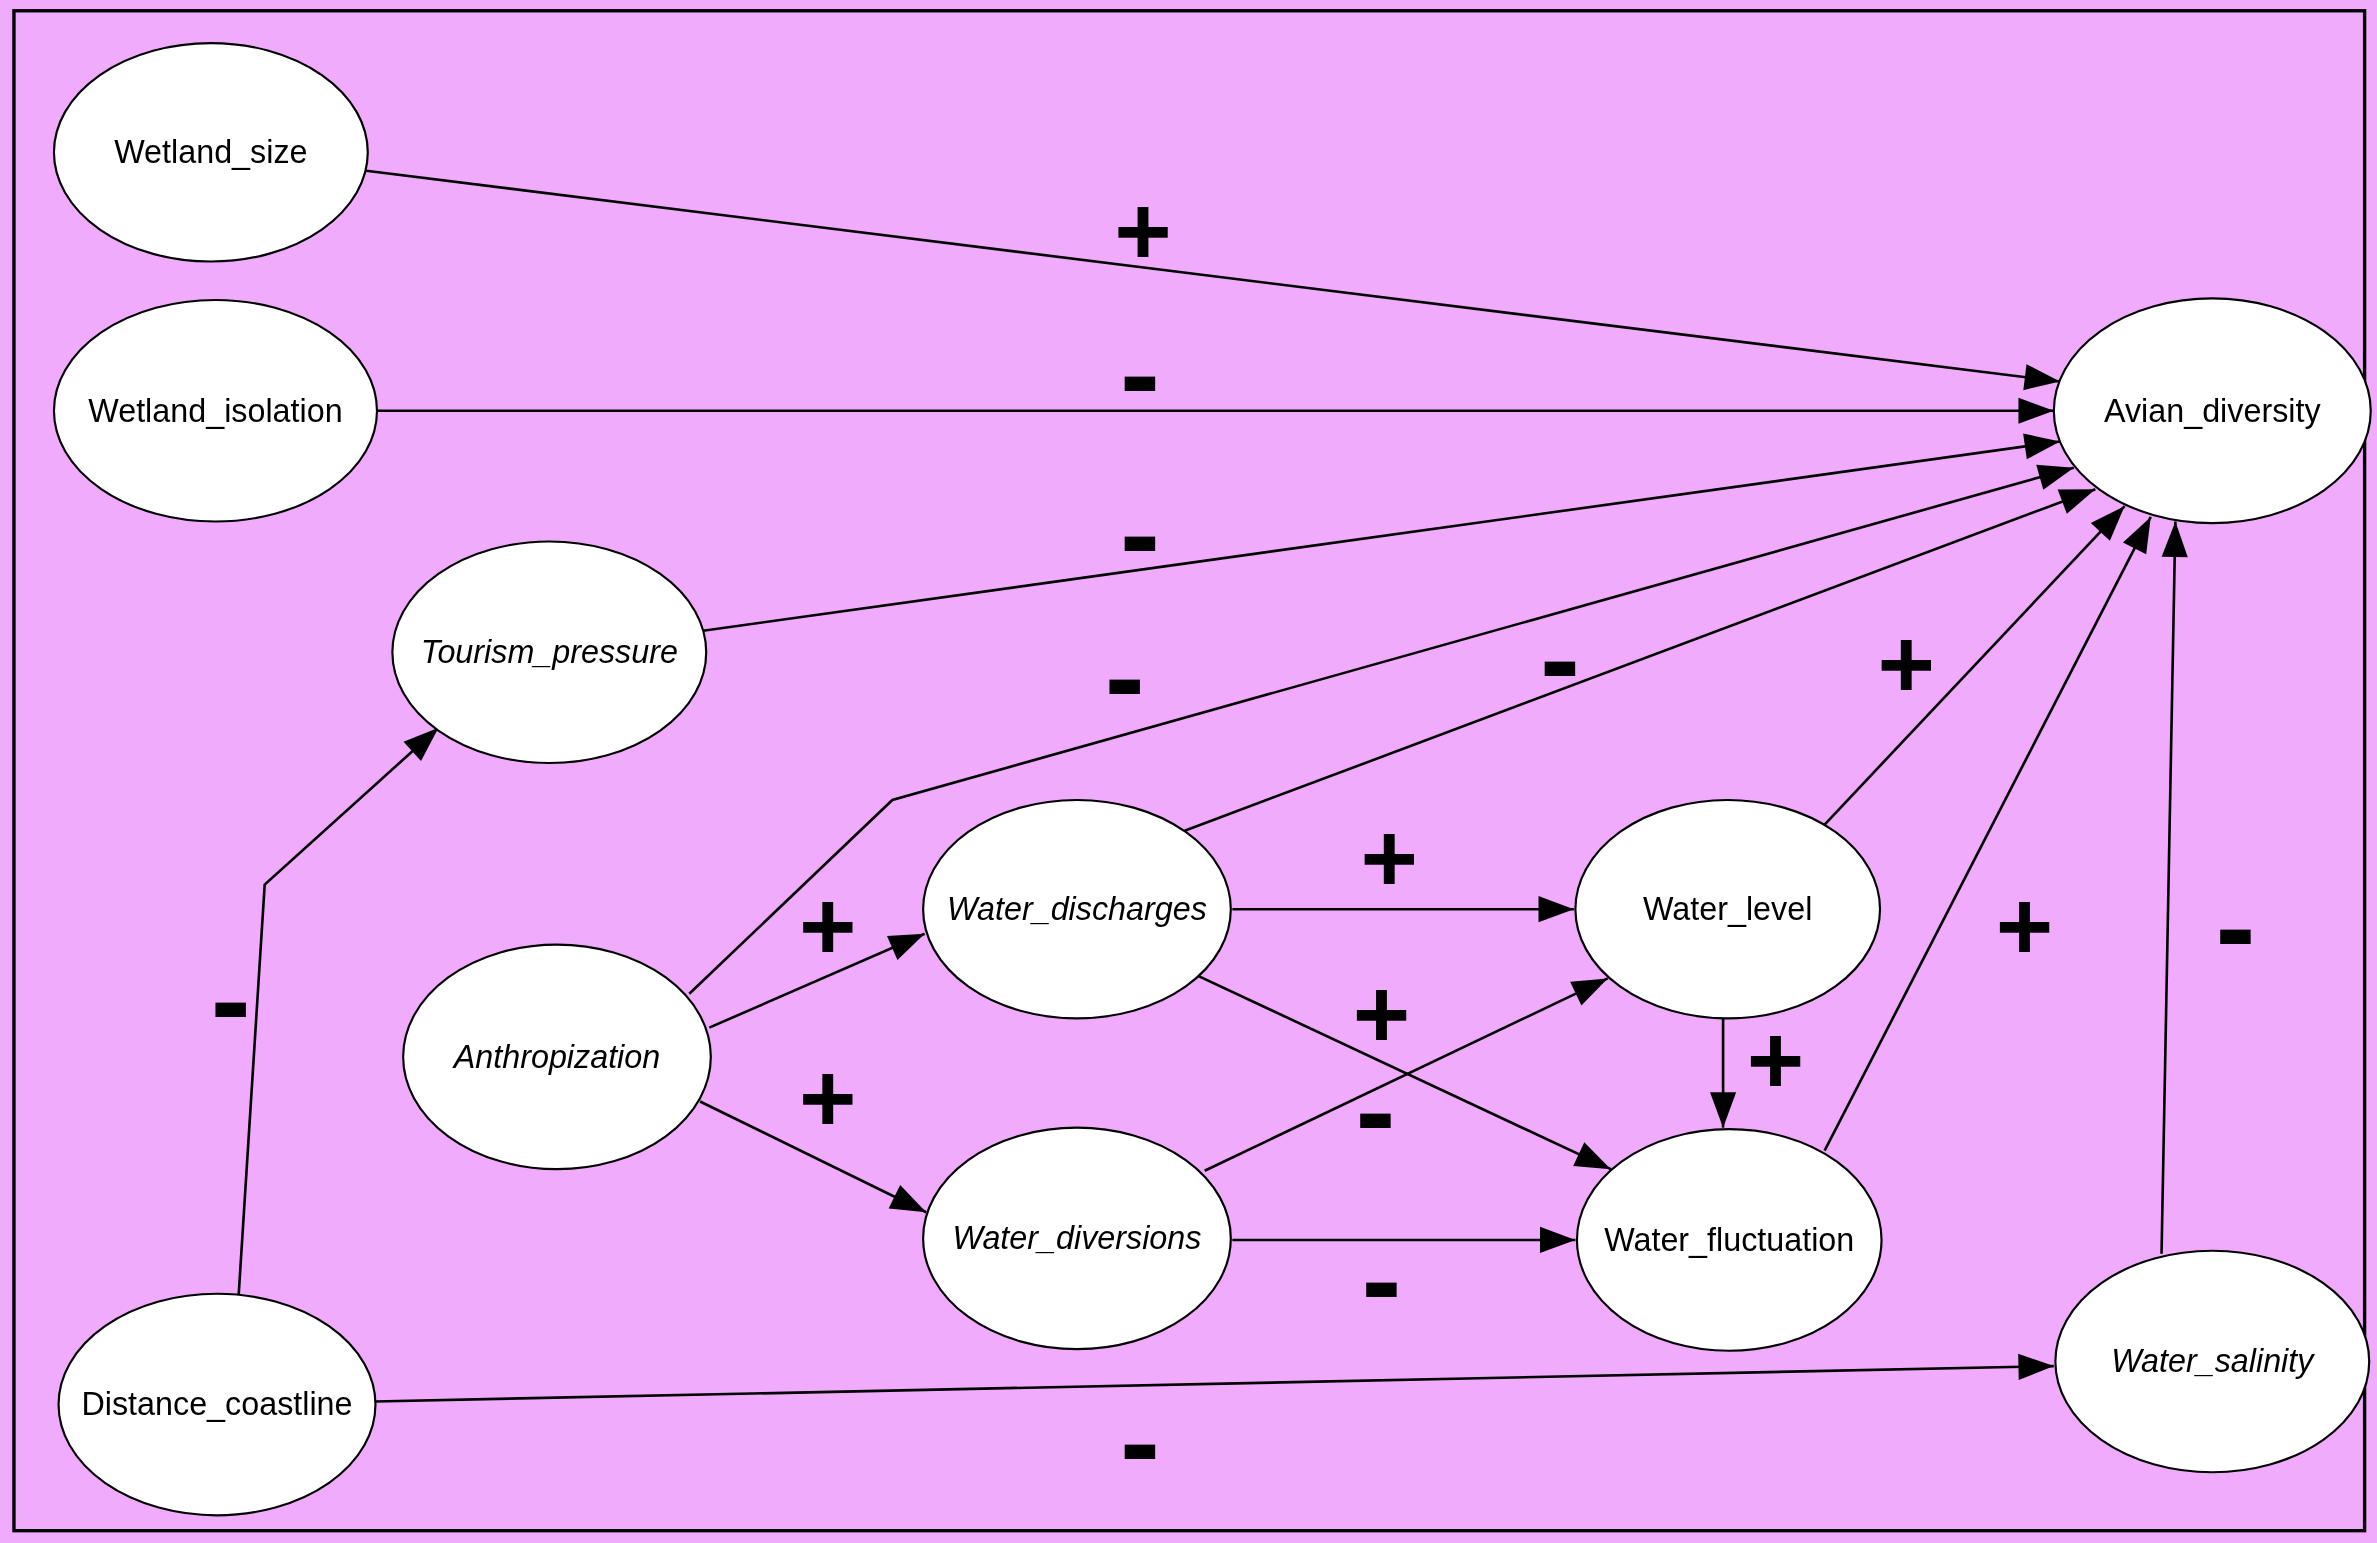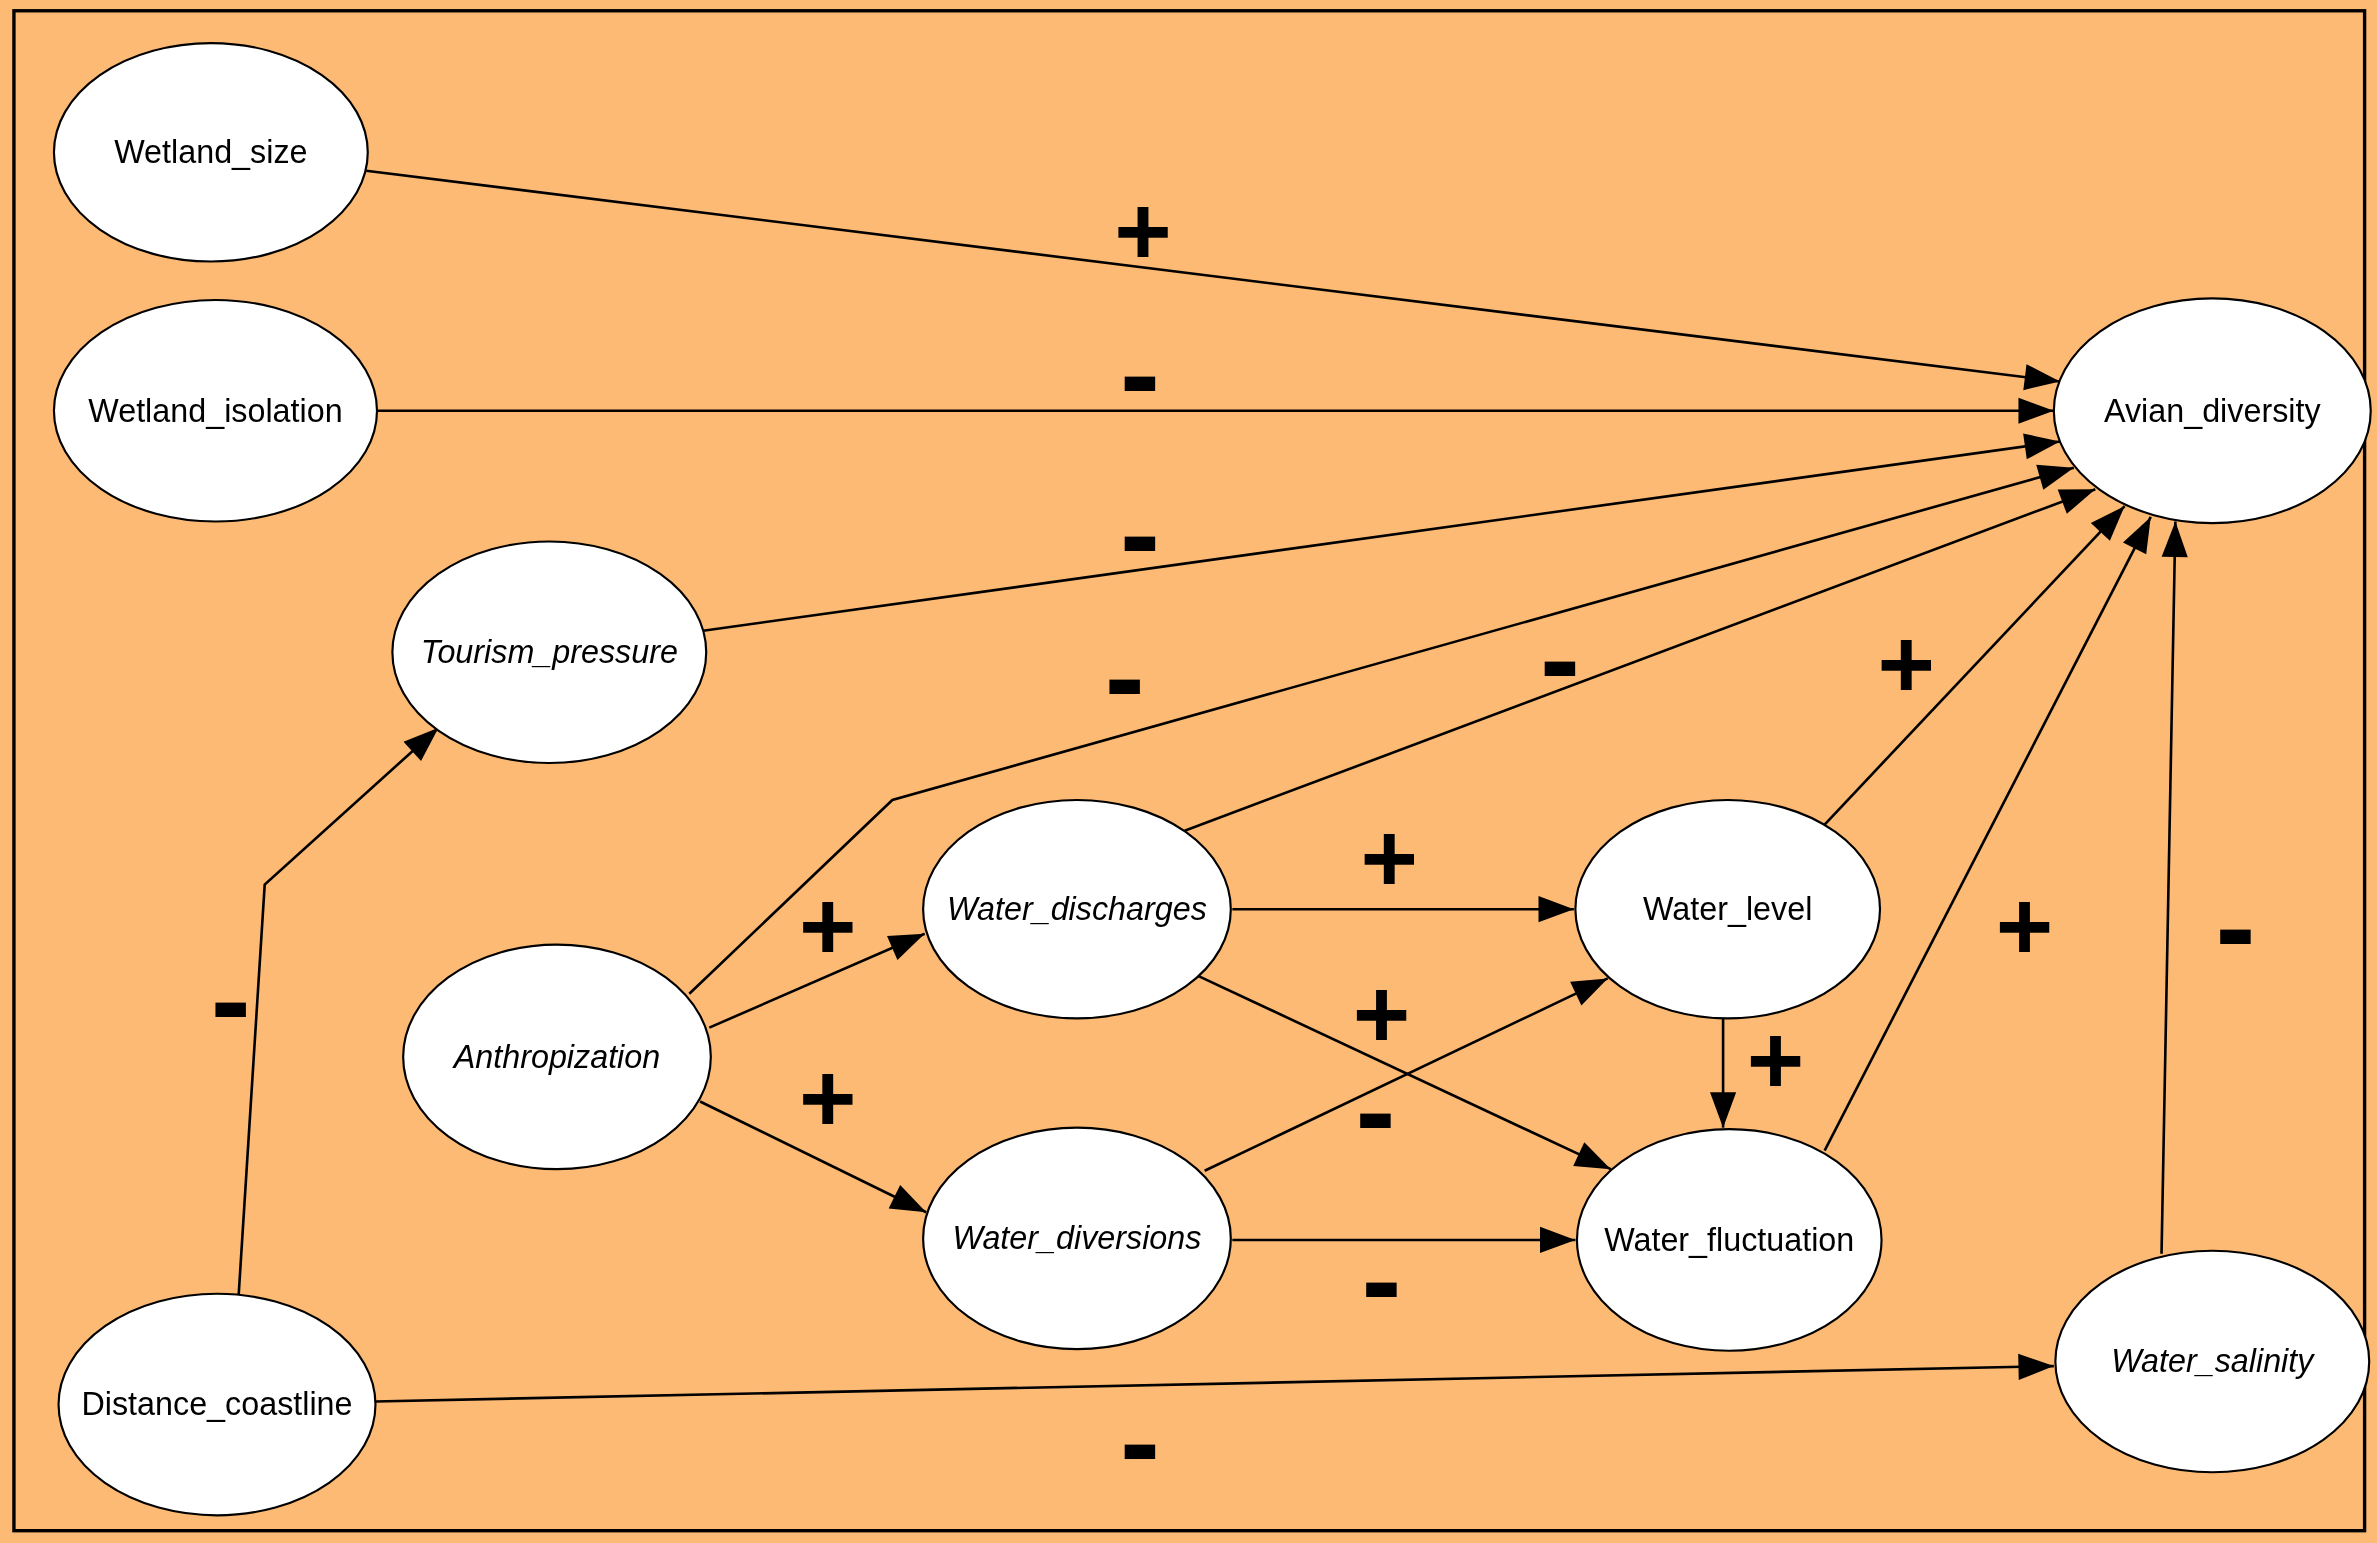--- a/index.html
+++ b/index.html
@@ -5,21 +5,21 @@
   html, body {
     margin: 0;
     padding: 0;
     background: #ffffff;
     font-family: "Liberation Sans", sans-serif;
   }
   #stage {
     position: relative;
     width: 2377px;
     height: 1543px;
-    background: #fdba74;
+    background: #f0abfc;
     overflow: hidden;
   }
   #diagram {
     position: absolute;
     left: 0;
     top: 0;
     width: 2377px;
     height: 1543px;
     display: block;
   }

